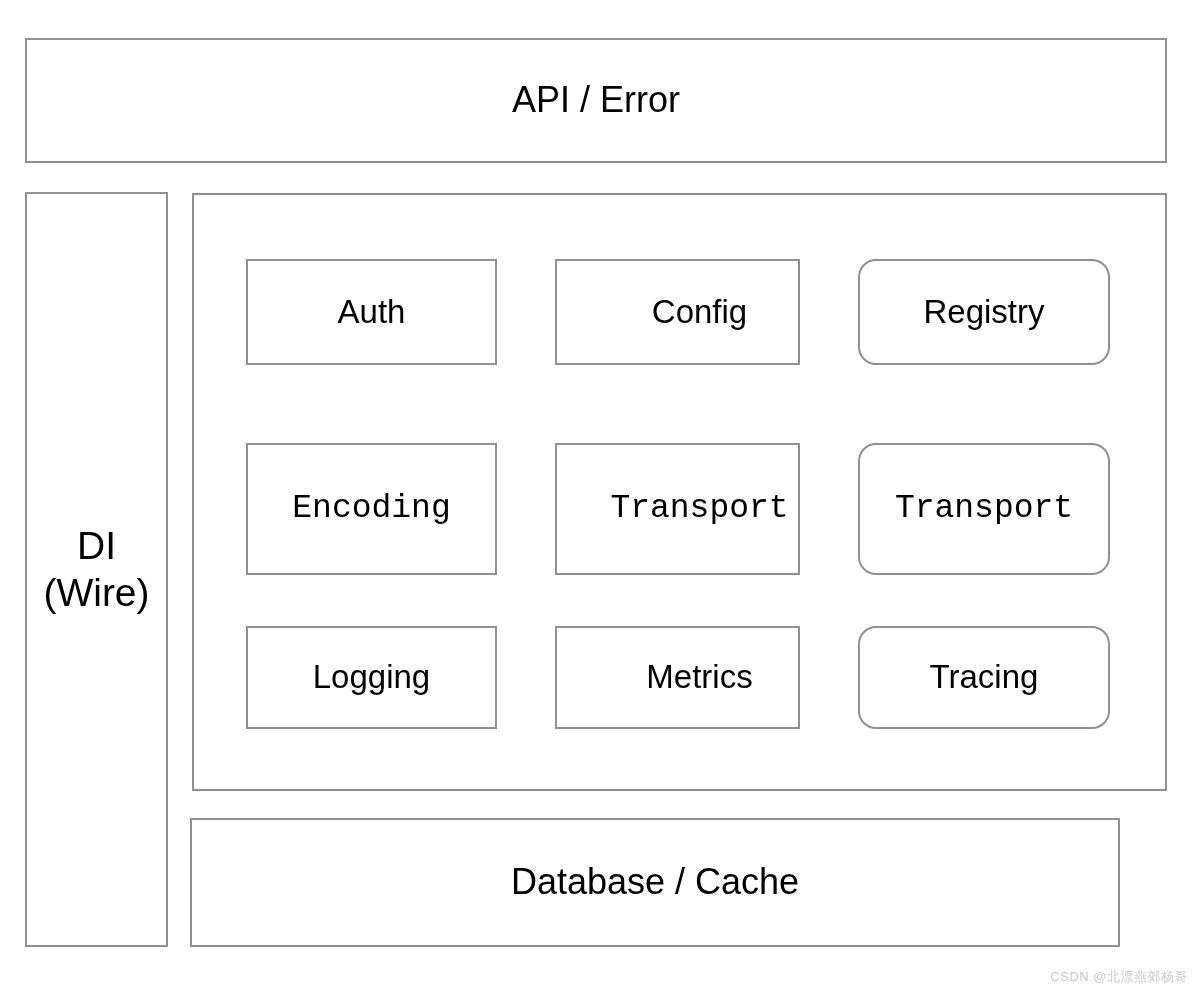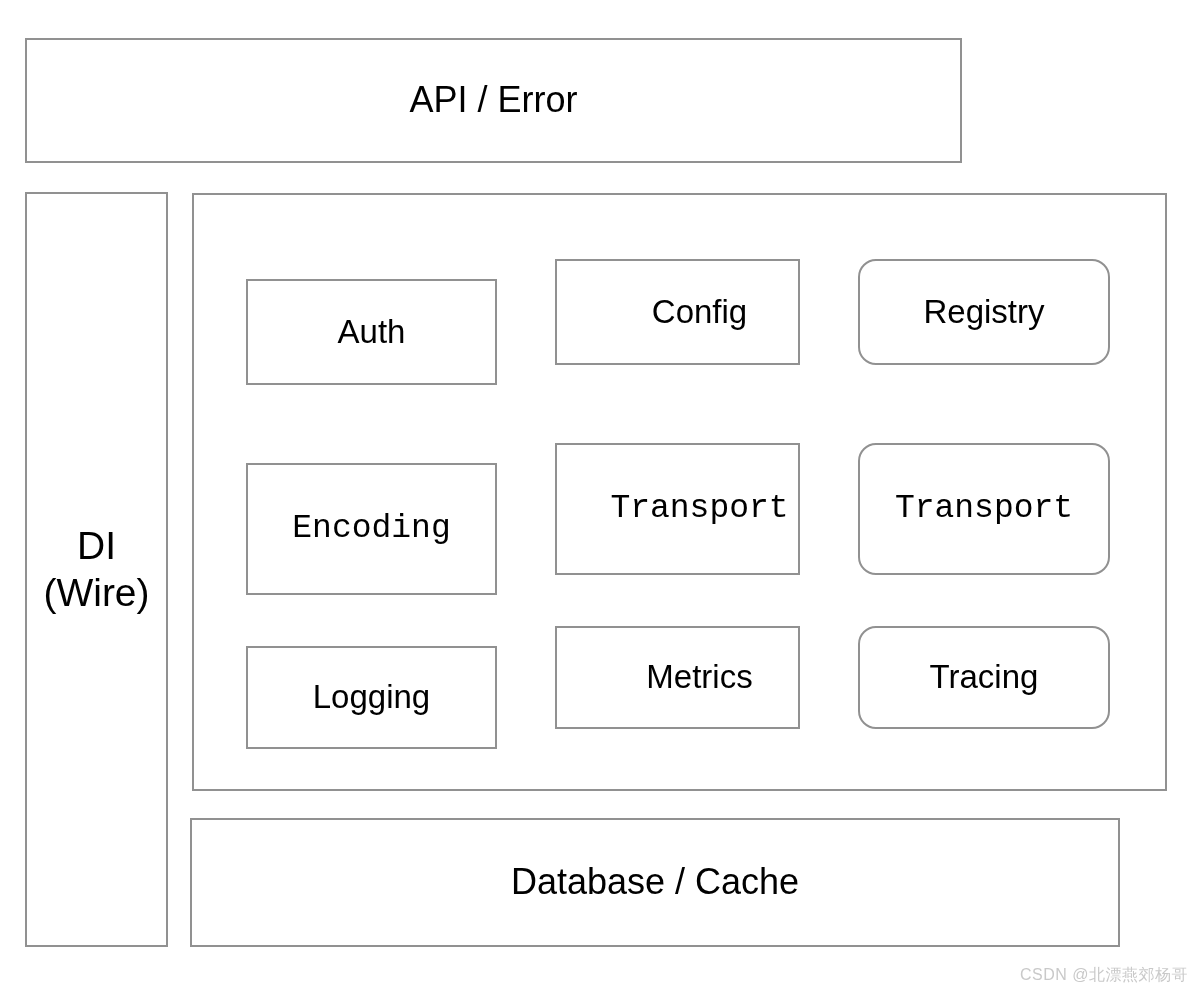--- a/index.html
+++ b/index.html
@@ -33,21 +33,21 @@
     justify-content: center;
     text-align: center;
     color: #000000;
     line-height: 1.18;
   }
 
   
   #api-error-box {
     left: 25px;
     top: 38px;
-    width: 937px;
+    width: 1142px;
     height: 125px;
     font-size: 36px;
   }
 
   
   #di-wire-box {
     left: 25px;
     top: 192px;
     width: 143px;
     height: 755px;
@@ -78,21 +78,21 @@
     display: flex;
     align-items: center;
     justify-content: center;
     text-align: center;
     color: #000000;
     font-size: 33px;
     line-height: 1.1;
   }
 
   
-  .col-1 { left: 52px;  width: 251px; margin-top: 20px; }
+  .col-1 { left: 52px;  width: 251px; }
   .col-2 { left: 361px; width: 245px; padding-left: 44px; }
   .col-3 { left: 664px; width: 252px; border-radius: 18px; }
 
   
   .row-1 { top: 64px;  height: 106px; }
   .row-2 { top: 248px; height: 132px; font-family: Liberation Mono, monospace; }
   .row-3 { top: 431px; height: 103px; }
 
   
   #database-cache-box {
@@ -101,21 +101,21 @@
     width: 930px;
     height: 129px;
     font-size: 36px;
   }
 
   
   #watermark {
     position: absolute;
     right: 12px;
     bottom: 6px;
-    font-size: 16px;
+    font-size: 13px;
     color: #c9c9c9;
     letter-spacing: 0.5px;
     white-space: nowrap;
     user-select: none;
   }
 </style>
 </head>
 <body>
 
 <div id="diagram-root">

